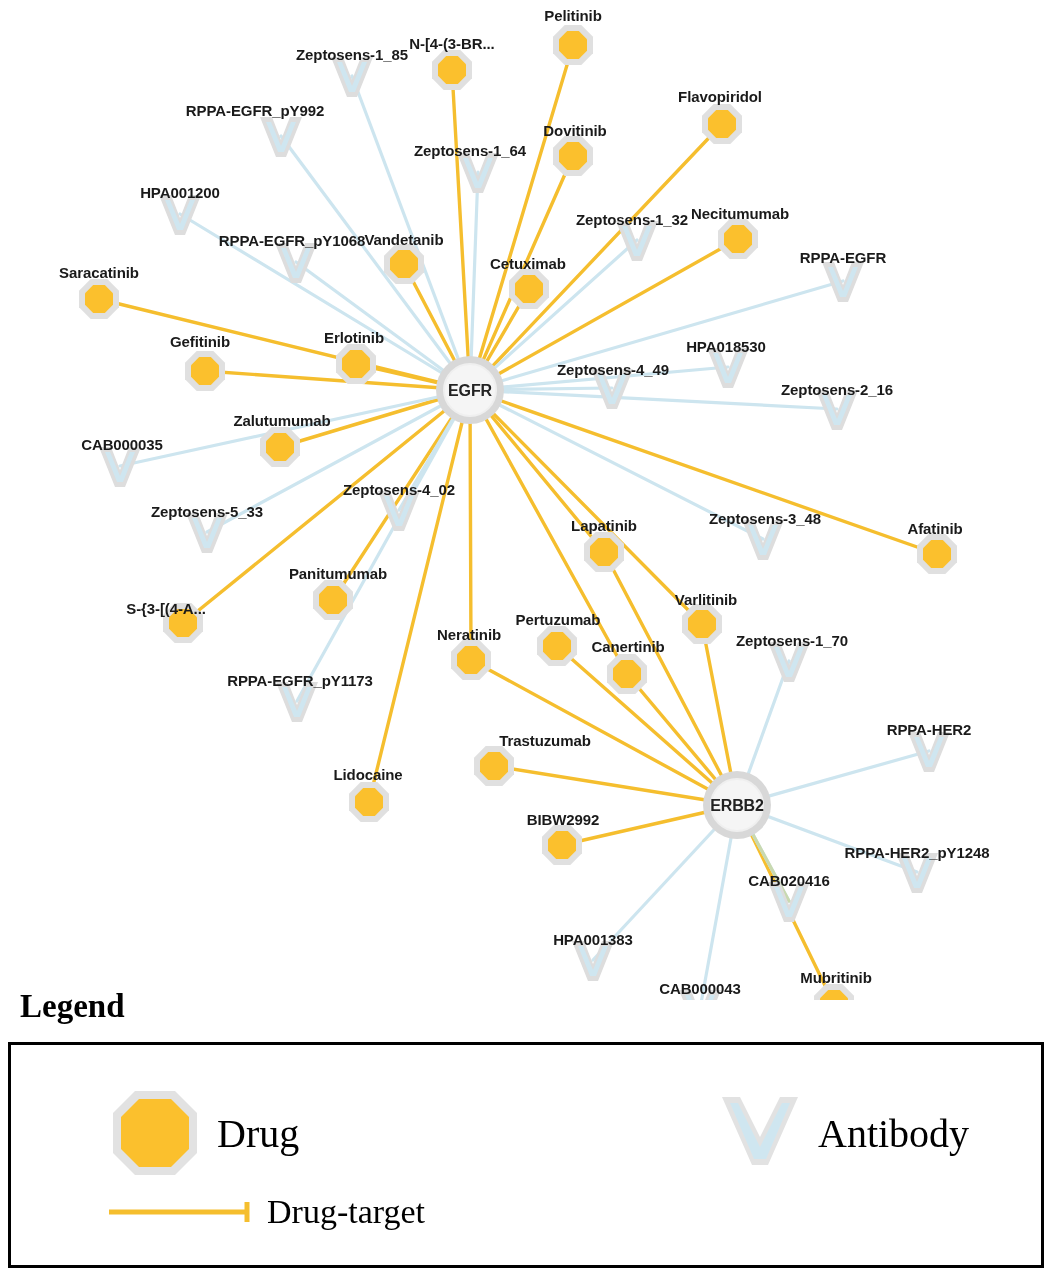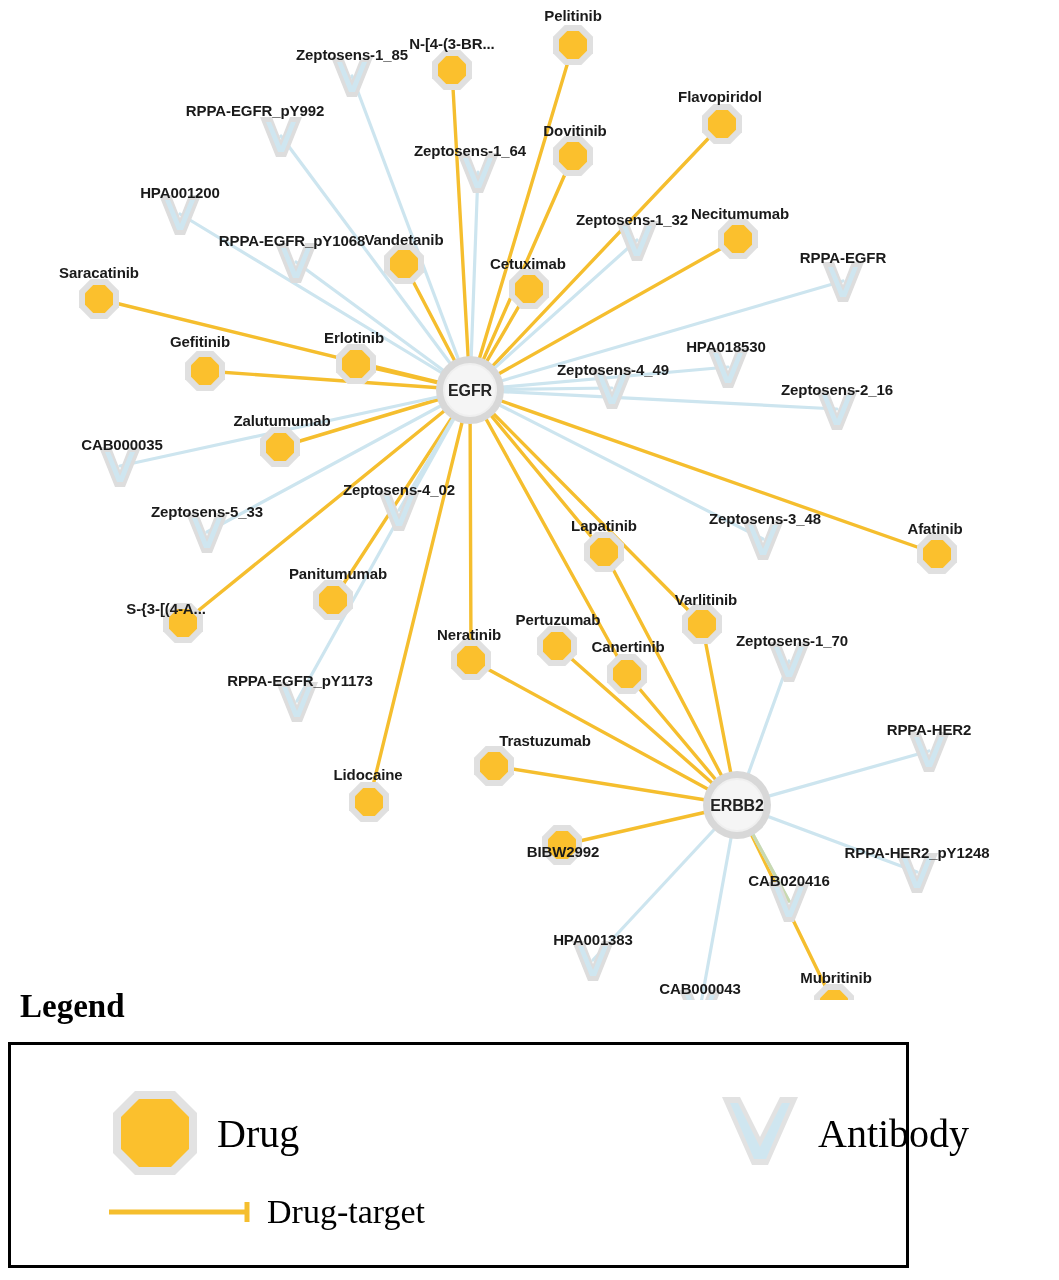--- a/index.html
+++ b/index.html
@@ -46,21 +46,21 @@
     top: 988px;
     font-family: "Liberation Serif", serif;
     font-size: 33px;
     font-weight: bold;
     color: #000;
   }
   .legend-box {
     position: absolute;
     left: 8px;
     top: 1042px;
-    width: 901px;
+    width: 1036px;
     height: 226px;
     border: 3px solid #000;
     background: #fff;
     box-sizing: border-box;
   }
   .legend-row1 {
     position: absolute;
     left: 0; top: 0;
     width: 100%;
     height: 130px;
@@ -245,21 +245,21 @@
       <div class="node-label" style="left: 935px; top: 528px;">Afatinib</div>
       <div class="node-label" style="left: 604px; top: 525px;">Lapatinib</div>
       <div class="node-label" style="left: 706px; top: 599px;">Varlitinib</div>
       <div class="node-label" style="left: 338px; top: 573px;">Panitumumab</div>
       <div class="node-label" style="left: 166px; top: 608px;">S-{3-[(4-A...</div>
       <div class="node-label" style="left: 558px; top: 619px;">Pertuzumab</div>
       <div class="node-label" style="left: 628px; top: 646px;">Canertinib</div>
       <div class="node-label" style="left: 469px; top: 634px;">Neratinib</div>
       <div class="node-label" style="left: 497px; top: 740px; margin-left: 48px;">Trastuzumab</div>
       <div class="node-label" style="left: 368px; top: 774px;">Lidocaine</div>
-      <div class="node-label" style="left: 563px; top: 819px; margin-top: 32px;">BIBW2992</div>
+      <div class="node-label" style="left: 563px; top: 819px;">BIBW2992</div>
       <div class="node-label" style="left: 836px; top: 977px;">Mubritinib</div>
       <div class="node-label" style="left: 352px; top: 54px;">Zeptosens-1_85</div>
       <div class="node-label" style="left: 255px; top: 110px;">RPPA-EGFR_pY992</div>
       <div class="node-label" style="left: 470px; top: 150px;">Zeptosens-1_64</div>
       <div class="node-label" style="left: 180px; top: 192px;">HPA001200</div>
       <div class="node-label" style="left: 632px; top: 219px;">Zeptosens-1_32</div>
       <div class="node-label" style="left: 292px; top: 240px;">RPPA-EGFR_pY1068</div>
       <div class="node-label" style="left: 843px; top: 257px;">RPPA-EGFR</div>
       <div class="node-label" style="left: 726px; top: 346px;">HPA018530</div>
       <div class="node-label" style="left: 613px; top: 369px;">Zeptosens-4_49</div>

